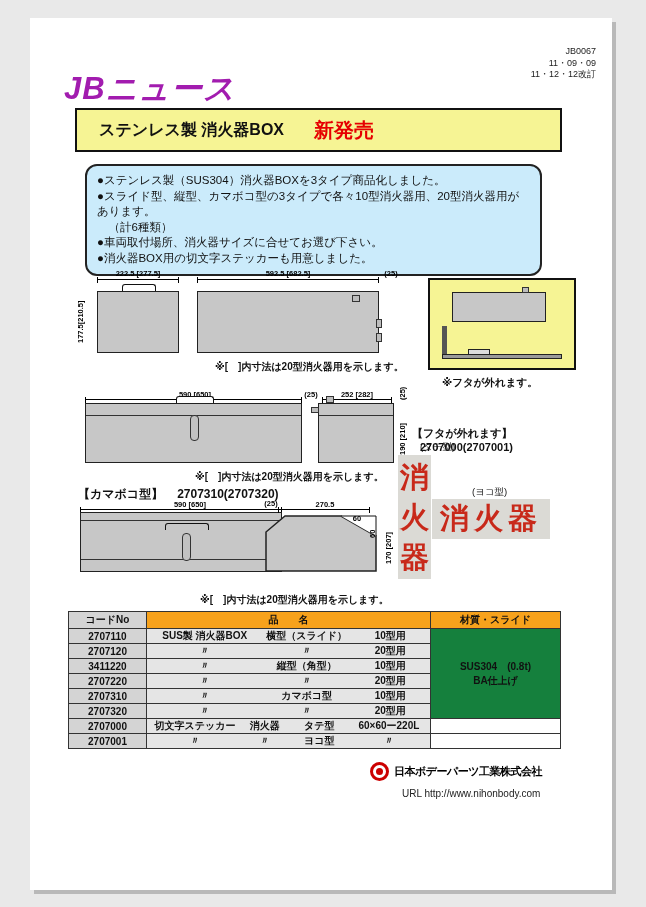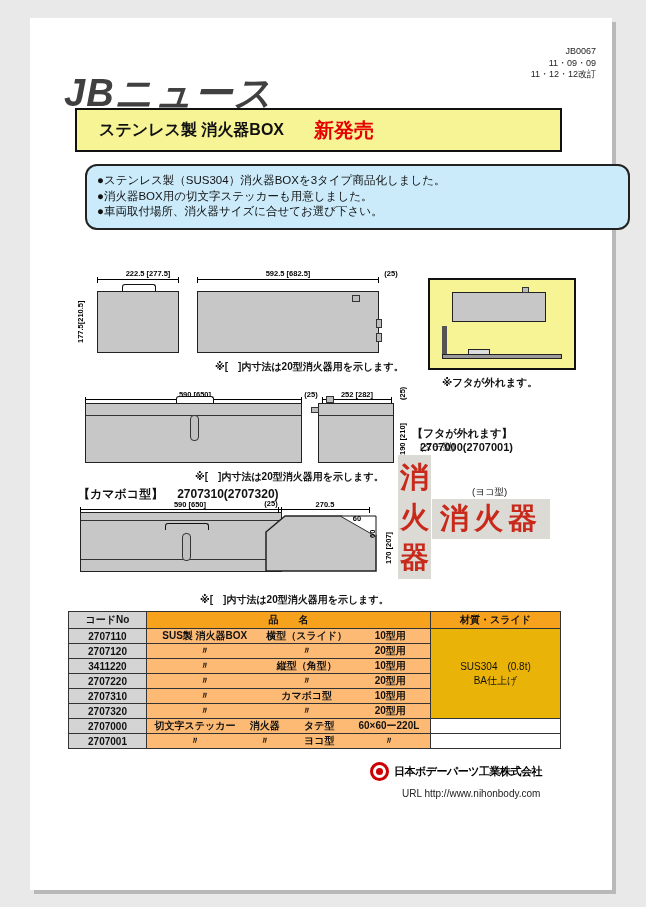--- a/index.html
+++ b/index.html
@@ -8,29 +8,29 @@
     font-family:"Liberation Sans","DejaVu Sans",sans-serif;color:#111;
     overflow:hidden;
   }
   .page{
     position:absolute;left:30px;top:18px;width:582px;height:872px;
     background:#ffffff;box-shadow:4px 4px 0 #b9b9b9;
   }
   .abs{position:absolute;}
   
   .docmeta{top:28px;right:16px;text-align:right;font-size:9px;line-height:11.5px;color:#222;}
-  .jblogo{left:34px;top:50px;font-size:38px;font-weight:bold;font-style:italic;color:#404040;letter-spacing:1px;}
+  .jblogo{left:34px;top:50px;font-size:31px;font-weight:bold;font-style:italic;color:#a21caf;letter-spacing:1px;}
   .banner{
     left:45px;top:90px;width:487px;height:44px;background:#F6F494;border:2px solid #111;
     display:flex;align-items:center;padding-left:22px;box-sizing:border-box;gap:30px;
   }
   .banner .ttl{font-size:16px;font-weight:bold;color:#111;}
   .banner .badge{font-size:20px;font-weight:bold;color:#e60000;}
   .infobox{
-    left:55px;top:146px;width:545px;background:#CBEBFB;border:2px solid #222;border-radius:12px;
+    left:55px;top:146px;width:457px;background:#CBEBFB;border:2px solid #222;border-radius:12px;
     padding:7px 10px 8px;box-sizing:border-box;font-size:11.5px;line-height:15.5px;
   }
   .sechead{font-size:12px;font-weight:bold;}
   .sechead .code{margin-left:14px;font-weight:bold;}
   .note{font-size:10px;font-weight:bold;}
   
   .gbox{position:absolute;background:#c7c7c7;border:1px solid #222;box-sizing:border-box;}
   .dim{position:absolute;font-size:7.5px;font-weight:bold;text-align:center;color:#000;white-space:nowrap;}
   .dline{position:absolute;border-top:1px solid #000;height:0;}
   .dline::before,.dline::after{content:"";position:absolute;top:-3px;width:1px;height:6px;background:#000;}
@@ -53,24 +53,24 @@
     left:402px;top:481px;width:118px;height:40px;background:#DBDAD5;
     display:flex;align-items:center;justify-content:center;
     color:#C8291A;font-weight:bold;font-size:29px;letter-spacing:5px;
   }
   .sublabel{font-size:9.5px;color:#111;}
   
   table.parts{border-collapse:collapse;table-layout:fixed;font-size:10px;font-weight:bold;}
   table.parts th,table.parts td{border:1px solid #333;padding:0 2px;height:14px;box-sizing:border-box;}
   table.parts th{height:17px;}
   .c-code{width:78px;background:#D4D4D4;text-align:center;}
-  .c-name{width:284px;background:#fdba74;}
+  .c-name{width:284px;background:#e5e5e5;}
   .c-mat{width:130px;background:#F7A21C;text-align:center;}
   th.c-name,th.c-mat{background:#F7A21C;text-align:center;}
-  td.c-mat{background:#eab308;font-weight:normal;vertical-align:middle;margin-top:28px;}
+  td.c-mat{background:#15803d;font-weight:bold;vertical-align:middle;margin-top:28px;}
   td.empty{border:none;background:#fff;}
   .nameflex{display:flex;width:100%;}
   .nameflex span{text-align:center;}
   .n3 span:nth-child(1){width:40%;} .n3 span:nth-child(2){width:33%;} .n3 span:nth-child(3){width:27%;}
   .n4 span:nth-child(1){width:33%;} .n4 span:nth-child(2){width:17%;} .n4 span:nth-child(3){width:22%;} .n4 span:nth-child(4){width:28%;}
   
   .company{left:340px;top:744px;display:flex;align-items:center;gap:5px;}
   .bullseye{width:13px;height:13px;border:3px solid #cc0000;border-radius:50%;position:relative;background:#fff;flex:0 0 auto;}
   .bullseye::after{content:"";position:absolute;left:3px;top:3px;width:7px;height:7px;background:#cc0000;border-radius:50%;}
   .cname{font-size:11px;font-weight:bold;letter-spacing:-0.5px;color:#000;}
@@ -89,26 +89,28 @@
 
   <div class="abs jblogo">JBニュース</div>
 
   <div class="abs banner">
     <span class="ttl">ステンレス製 消火器BOX</span>
     <span class="badge">新発売</span>
   </div>
 
   <div class="abs infobox">
     <div>●ステンレス製（SUS304）消火器BOXを3タイプ商品化しました。</div>
+    <div>●スライド型、縦型、カマボコ型の3タイプで各々10型消火器用、20型消火器用があります。</div>
+    <div>　（計6種類）</div>
+    <div>●車両取付場所、消火器サイズに合せてお選び下さい。</div>
     <div>●消火器BOX用の切文字ステッカーも用意しました。</div>
-    <div>●車両取付場所、消火器サイズに合せてお選び下さい。</div>
-  </div>
-
-
-  <div class="abs dim" style="left:77px;top:251px;width:82px;">222.5 [277.5]</div>
+  </div>
+
+
+  <div class="abs dim" style="left:67px;top:251px;width:82px;">222.5 [277.5]</div>
   <div class="abs dline" style="left:67px;top:261px;width:82px;"></div>
   <div class="handle" style="left:92px;top:266px;width:34px;"></div>
   <div class="gbox" style="left:67px;top:273px;width:82px;height:62px;"></div>
   <div class="vdim" style="left:46px;top:273px;height:62px;">177.5[210.5]</div>
 
   <div class="abs dim" style="left:167px;top:251px;width:182px;">592.5 [682.5]</div>
   <div class="abs dline" style="left:167px;top:261px;width:182px;"></div>
   <div class="abs dim" style="left:348px;top:251px;width:26px;">(25)</div>
   <div class="gbox" style="left:167px;top:273px;width:182px;height:62px;"></div>
   <div class="tinysq" style="left:322px;top:277px;width:8px;height:7px;"></div>

